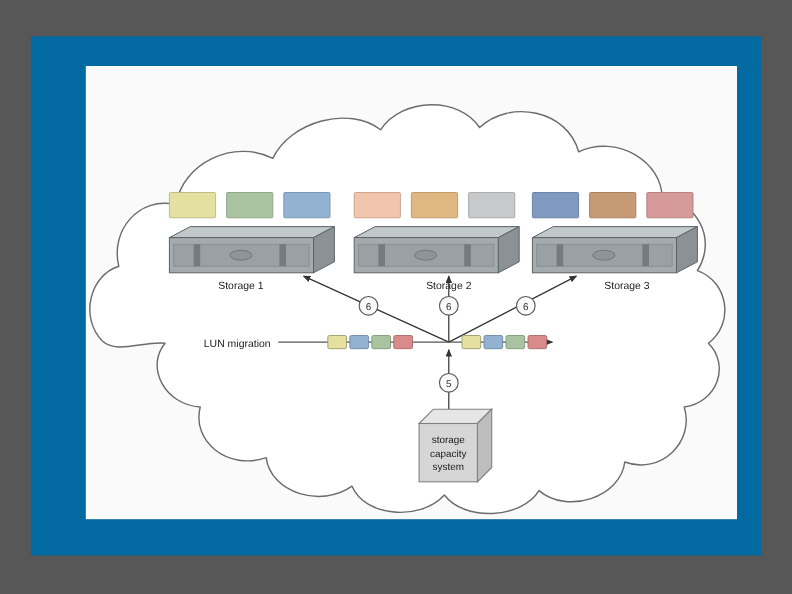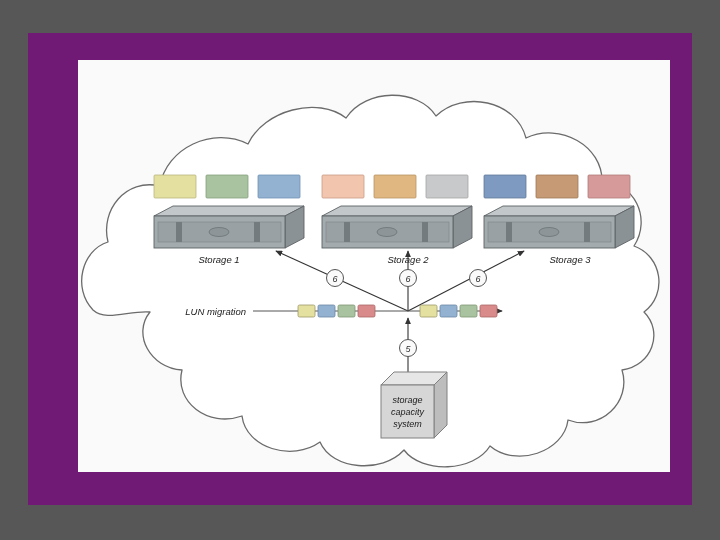--- a/index.html
+++ b/index.html
@@ -57,21 +57,21 @@
   .dg-step {
     font-family: "Liberation Sans", sans-serif;
     font-size: 9px;
     fill: #333333;
   }
 </style>
 </head>
 <body>
 
 <div id="screen" style="background: rgb(87, 87, 87);">
-  <div id="slide" style="background: #701a75; font-style: italic;">
+  <div id="slide" style="background: #0369a1;">
     <div id="figure-panel" style="background: rgb(250, 250, 250);">
 
       <svg id="diagram-svg" viewBox="0 0 592 412" xmlns="http://www.w3.org/2000/svg">
 
         <defs>
           <marker id="arrowhead" markerWidth="7" markerHeight="6" refX="6.2" refY="3" orient="auto" markerUnits="userSpaceOnUse">
             <path d="M0,0 L7,3 L0,6 z" fill="#333333"></path>
           </marker>
         </defs>
 

